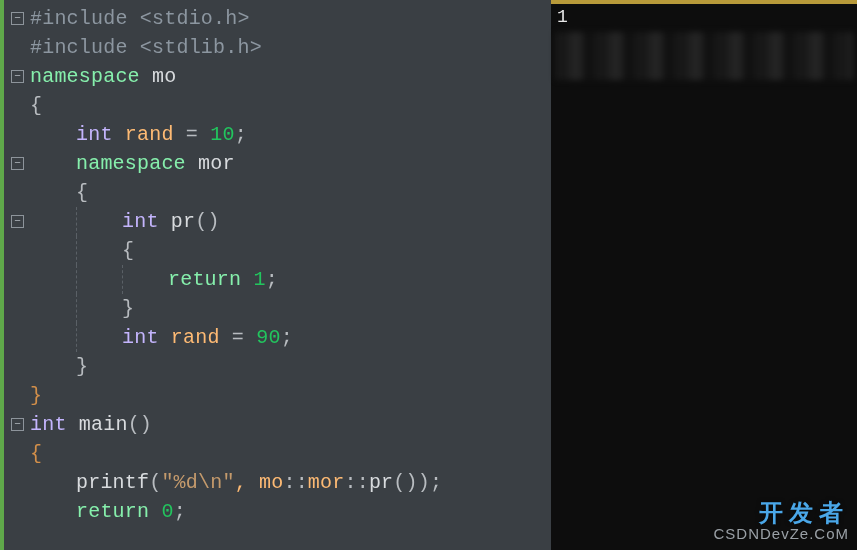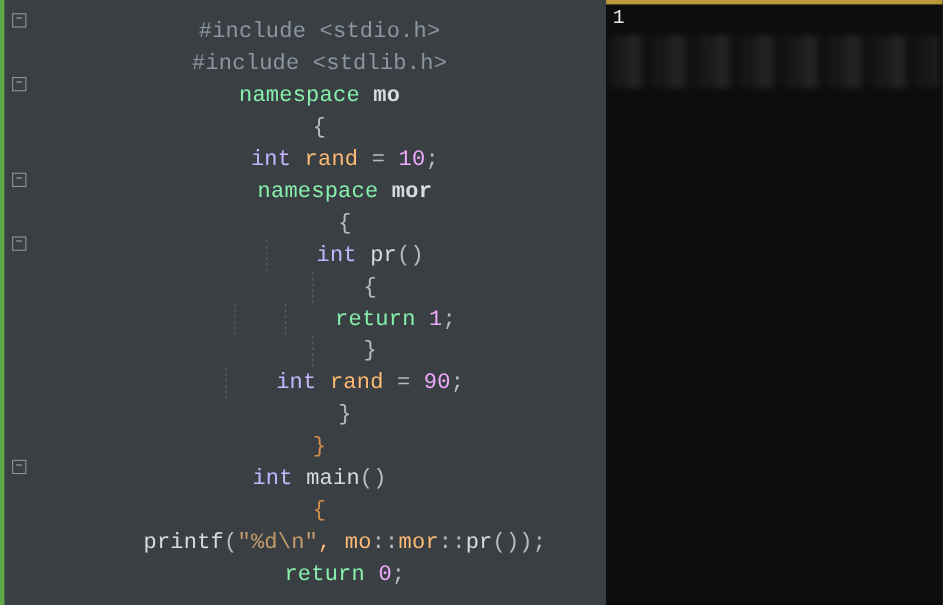--- a/index.html
+++ b/index.html
@@ -39,27 +39,26 @@
     background: #3a3f44;
     font-size: 11px;
     line-height: 10px;
     text-align: center;
     color: #b0b6bc;
     user-select: none;
   }
   .fold::before { content: "−"; }
   .code {
     flex: 1;
-    padding-top: 15px;
+    padding-top: 4px;
     padding-left: 2px;
     line-height: 29px;
     white-space: pre;
     color: #c8ccd0;
     letter-spacing: 0.2px;
-    text-align: center;
   }
   .line { height: 29px; }
   
   .ig {
     display: inline-block;
     width: 46px;
     height: 29px;
     position: relative;
     vertical-align: top;
   }
@@ -70,22 +69,22 @@
     width: 0; height: 100%;
     border-left: 1px dashed #5a6066;
   }
   .ig0::after { border: none; } 
   
   .pp { color: #8c96a0; }           
   .inc { color: #8c96a0; }
   .kw { color: #86efac; }           
   .ty { color: #c4b5fd; }           
   .id { color: #fdba74; }           
-  .nm { color: #d8dbde; font-weight: bold; }
-  .num { color: #f0abfc; }          
+  .nm { color: #d8dbde; }
+  .num { color: #22c55e; }          
   .str { color: #c49a6c; }          
   .fn { color: #d8dbde; margin-top: 16px; }
   .punc { color: #b8bcc0; }
   .br { color: #b8bcc0; }
   .brp { color: #d28f4a; }
   
   .console {
     flex: 1;
     height: 100%;
     background: #0d0d0d;
@@ -148,14 +147,18 @@
         <div class="fold" style="top: 418px;"></div>
       </div>
     <div class="code" id="code"><div class="line"><span class="pp">#include </span><span class="inc">&lt;stdio.h&gt;</span></div><div class="line"><span class="pp">#include </span><span class="inc">&lt;stdlib.h&gt;</span></div><div class="line"><span class="kw">namespace </span><span class="nm">mo</span></div><div class="line"><span class="br">{</span></div><div class="line"><span class="ig ig0"></span><span class="ty">int </span><span class="id">rand </span><span class="punc">= </span><span class="num">10</span><span class="punc">;</span></div><div class="line"><span class="ig ig0"></span><span class="kw">namespace </span><span class="nm">mor</span></div><div class="line"><span class="ig ig0"></span><span class="br">{</span></div><div class="line"><span class="ig ig0"></span><span class="ig"></span><span class="ty">int </span><span class="fn">pr</span><span class="punc">()</span></div><div class="line"><span class="ig ig0"></span><span class="ig"></span><span class="br">{</span></div><div class="line"><span class="ig ig0"></span><span class="ig"></span><span class="ig"></span><span class="kw">return </span><span class="num">1</span><span class="punc">;</span></div><div class="line"><span class="ig ig0"></span><span class="ig"></span><span class="br">}</span></div><div class="line"><span class="ig ig0"></span><span class="ig"></span><span class="ty">int </span><span class="id">rand </span><span class="punc">= </span><span class="num">90</span><span class="punc">;</span></div><div class="line"><span class="ig ig0"></span><span class="br">}</span></div><div class="line"><span class="brp">}</span></div><div class="line"><span class="ty">int </span><span class="fn">main</span><span class="punc">()</span></div><div class="line"><span class="brp">{</span></div><div class="line"><span class="ig ig0"></span><span class="fn">printf</span><span class="punc">(</span><span class="str">"%d\n"</span><span class="id">, mo</span><span class="punc">::</span><span class="id">mor</span><span class="punc">::</span><span class="fn">pr</span><span class="punc">())</span><span class="punc">;</span></div><div class="line"><span class="ig ig0"></span><span class="kw">return </span><span class="num">0</span><span class="punc">;</span></div></div>
   </div>
 
   <div class="console">
     <div class="row">1</div>
     <div class="blur-strip"></div>
   </div>
 
+  <div class="watermark">
+    <div class="wm-top">开发者</div>
+    <div class="wm-bot">CSDNDevZe.CoM</div>
+  </div>
 
 </div>
 
 </body></html>

